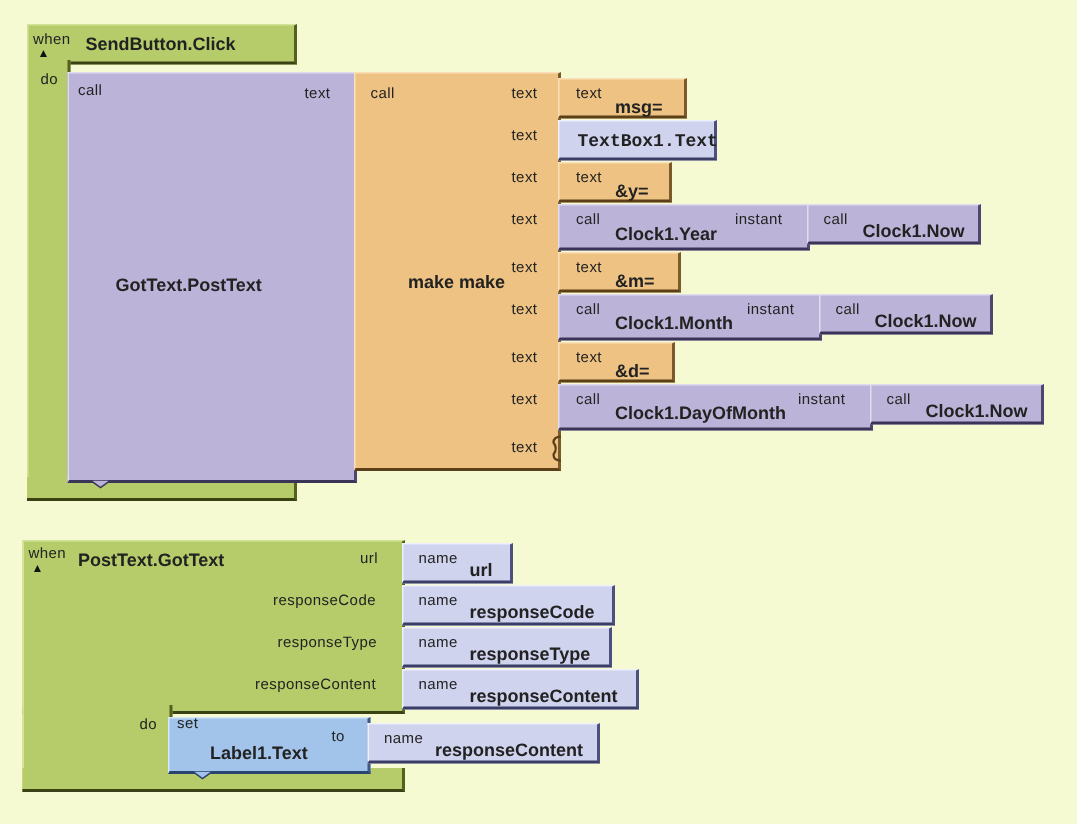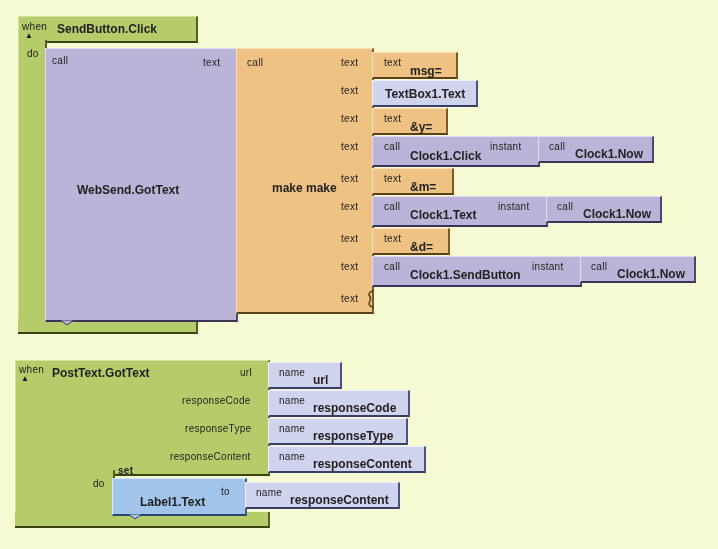--- a/index.html
+++ b/index.html
@@ -26,21 +26,21 @@
 <span class="sm" style="left:22px;top:21px;">when</span>
 <span class="tri" style="left:25px;top:31px;">▲</span>
 <span class="bd" style="left:57px;top:22px;">SendButton.Click</span>
 <span class="sm" style="left:27px;top:48px;">do</span>
 
 <div class="blk purple" style="left:45px;top:48px;width:193px;height:274px;"></div>
 <svg class="blk" style="left:60px;top:320px;" width="14" height="6">
     <path d="M0 0 L7 5 L14 0 Z" fill="#bcb4d8" stroke="#3a3558"></path>
   </svg>
 <span class="sm" style="left:52px;top:55px;">call</span>
-<span class="bd" style="left:77px;top:183px;">WebSend.GotText</span>
+<span class="bd" style="left:77px;top:183px;">GotText.PostText</span>
 <span class="sm" style="left:203px;top:57px;">text</span>
 
 <div class="blk orange" style="left:236px;top:48px;width:138px;height:266px;"></div>
 <span class="sm" style="left:247px;top:57px;">call</span>
 <span class="bd" style="left:272px;top:181px;">make make</span>
 
 <span class="sm" style="left:341px;top:57px;">text</span>
 <span class="sm" style="left:341px;top:85px;">text</span>
 <span class="sm" style="left:341px;top:113px;">text</span>
 <span class="sm" style="left:341px;top:141px;">text</span>
@@ -48,53 +48,53 @@
 <span class="sm" style="left:341px;top:201px;">text</span>
 <span class="sm" style="left:341px;top:233px;">text</span>
 <span class="sm" style="left:341px;top:261px;">text</span>
 <span class="sm" style="left:341px;top:293px;">text</span>
 
 <div class="blk orange" style="left:372px;top:52px;width:86px;height:27px;"></div>
 <span class="sm" style="left:384px;top:57px;">text</span>
 <span class="bd" style="left:410px;top:64px;">msg=</span>
 
 <div class="blk lav" style="left:372px;top:80px;width:106px;height:27px;"></div>
-<span class="bd" style="left:385px;top:87px;">TextBox1.Text</span>
+<span class="bd" style="left:385px;top:87px;font-family:Liberation Mono, monospace;">TextBox1.Text</span>
 
 <div class="blk orange" style="left:372px;top:108px;width:76px;height:27px;"></div>
 <span class="sm" style="left:384px;top:113px;">text</span>
 <span class="bd" style="left:410px;top:120px;">&amp;y=</span>
 
 <div class="blk purple" style="left:372px;top:136px;width:168px;height:31px;"></div>
 <span class="sm" style="left:384px;top:141px;">call</span>
-<span class="bd" style="left:410px;top:149px;">Clock1.Click</span>
+<span class="bd" style="left:410px;top:149px;">Clock1.Year</span>
 <span class="sm" style="left:490px;top:141px;">instant</span>
 <div class="blk purple" style="left:538px;top:136px;width:116px;height:27px;"></div>
 <span class="sm" style="left:549px;top:141px;">call</span>
 <span class="bd" style="left:575px;top:147px;">Clock1.Now</span>
 
 <div class="blk orange" style="left:372px;top:168px;width:82px;height:27px;"></div>
 <span class="sm" style="left:384px;top:173px;">text</span>
 <span class="bd" style="left:410px;top:180px;">&amp;m=</span>
 
 <div class="blk purple" style="left:372px;top:196px;width:176px;height:31px;"></div>
 <span class="sm" style="left:384px;top:201px;">call</span>
-<span class="bd" style="left:410px;top:208px;">Clock1.Text</span>
+<span class="bd" style="left:410px;top:208px;">Clock1.Month</span>
 <span class="sm" style="left:498px;top:201px;">instant</span>
 <div class="blk purple" style="left:546px;top:196px;width:116px;height:27px;"></div>
 <span class="sm" style="left:557px;top:201px;">call</span>
 <span class="bd" style="left:583px;top:207px;">Clock1.Now</span>
 
 <div class="blk orange" style="left:372px;top:228px;width:78px;height:27px;"></div>
 <span class="sm" style="left:384px;top:233px;">text</span>
 <span class="bd" style="left:410px;top:240px;">&amp;d=</span>
 
 <div class="blk purple" style="left:372px;top:256px;width:210px;height:31px;"></div>
 <span class="sm" style="left:384px;top:261px;">call</span>
-<span class="bd" style="left:410px;top:268px;">Clock1.SendButton</span>
+<span class="bd" style="left:410px;top:268px;">Clock1.DayOfMonth</span>
 <span class="sm" style="left:532px;top:261px;">instant</span>
 <div class="blk purple" style="left:580px;top:256px;width:116px;height:27px;"></div>
 <span class="sm" style="left:591px;top:261px;">call</span>
 <span class="bd" style="left:617px;top:267px;">Clock1.Now</span>
 
 <svg class="blk" style="left:367px;top:290px;" width="8" height="18">
     <path d="M7 1 Q2 1 2 5 Q5 9 2 13 Q2 17 7 17" fill="none" stroke="#5a3f18" stroke-width="1.5"></path>
   </svg>
 
 <div class="blk green" style="left:15px;top:360px;width:255px;height:116px;"></div>
@@ -123,19 +123,19 @@
 <span class="bd" style="left:313px;top:429px;">responseType</span>
 
 <div class="blk lav" style="left:268px;top:446px;width:158px;height:27px;"></div>
 <span class="sm" style="left:279px;top:451px;">name</span>
 <span class="bd" style="left:313px;top:457px;">responseContent</span>
 
 <div class="blk blue" style="left:112px;top:478px;width:135px;height:38px;"></div>
 <svg class="blk" style="left:128px;top:514px;" width="14" height="6">
     <path d="M0 0 L7 5 L14 0 Z" fill="#a3c4ea" stroke="#2a4470"></path>
   </svg>
-<span class="sm" style="left:118px;top:465px;font-weight:bold;">set</span>
+<span class="sm" style="left:118px;top:477px;">set</span>
 <span class="bd" style="left:140px;top:495px;">Label1.Text</span>
 <span class="sm" style="left:221px;top:486px;text-align:right;">to</span>
 
 <div class="blk lav" style="left:245px;top:482px;width:155px;height:27px;"></div>
 <span class="sm" style="left:256px;top:487px;">name</span>
 <span class="bd" style="left:290px;top:493px;">responseContent</span>
 
 </body></html>

